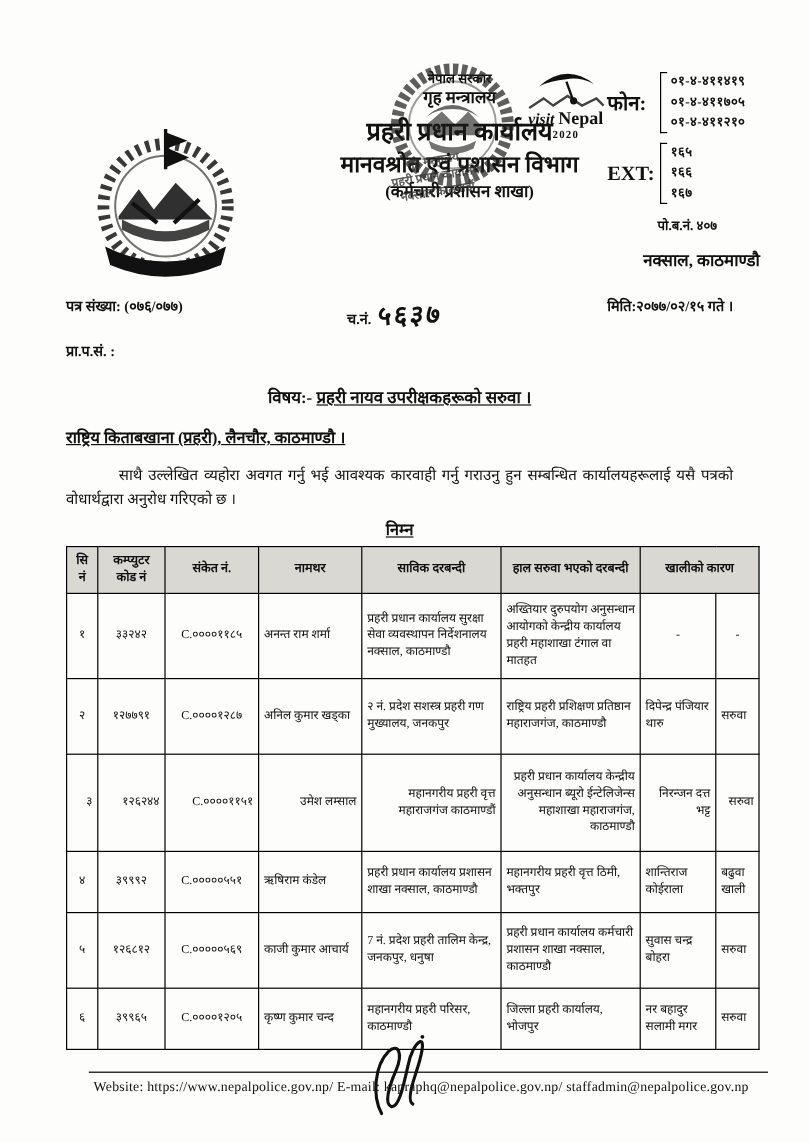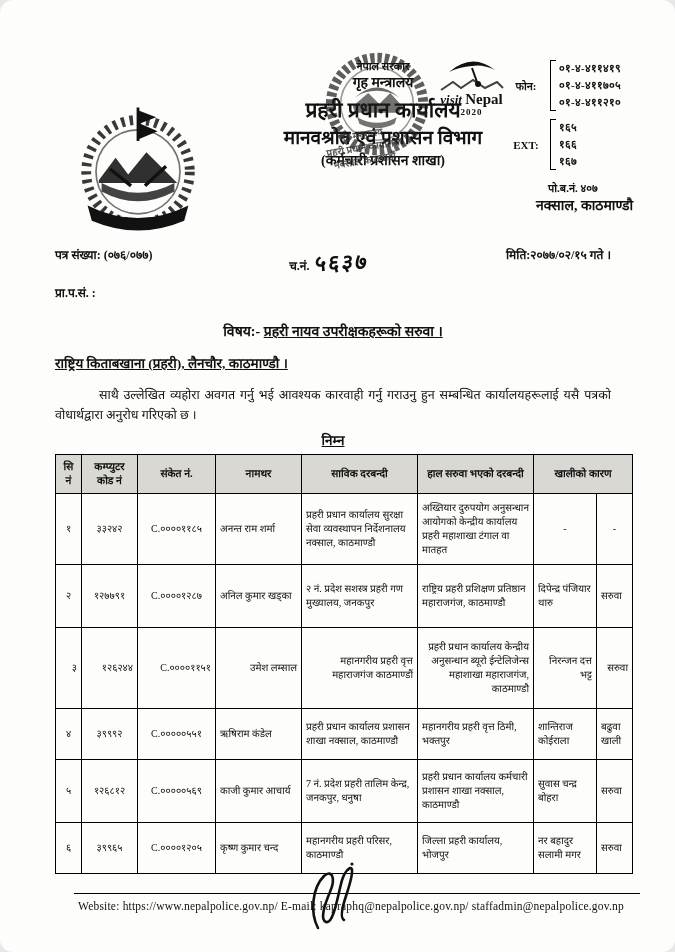--- a/index.html
+++ b/index.html
@@ -1,46 +1,46 @@
 <!DOCTYPE html>
 <html><head>
 <meta charset="utf-8">
 <style>
   html,body{margin:0;padding:0;background:#e8e8e8;}
   .page{
     position:relative;width:675px;height:952px;background:#fdfdfb;
     font-family:"Liberation Serif","DejaVu Serif",serif;color:#111;
-    margin:0 auto;overflow:hidden;border-radius:13px;
+    margin:0 auto;overflow:hidden;
   }
   
   .emblem{position:absolute;left:68px;top:98px;width:140px;height:142px;}
   .center-head{position:absolute;left:228px;top:60px;width:310px;text-align:center;line-height:1.25;}
   .ch-gov{font-size:11px;font-weight:bold;}
   .ch-ministry{font-size:14px;font-weight:bold;}
   .ch-office{font-size:21px;font-weight:bold;margin-top:6px;}
   .ch-dept{font-size:19px;font-weight:bold;margin-top:2px;}
   .ch-section{font-size:14px;font-weight:bold;margin-top:3px;}
   .stamp-wreath{position:absolute;left:322px;top:48px;width:110px;height:112px;opacity:.88;pointer-events:none;}
   .stamp-lines{position:absolute;left:288px;top:128px;width:150px;text-align:center;
     transform:rotate(-9deg);color:#333;opacity:.8;font-weight:bold;font-size:10px;line-height:1.3;pointer-events:none;}
   .visit-logo{position:absolute;left:424px;top:58px;width:95px;height:90px;text-align:center;}
   .vn-swoosh{display:block;margin:0 auto;}
   .vn-text{font-size:13px;line-height:1;}
   .vn-visit{font-style:italic;font-weight:bold;}
   .vn-nepal{font-weight:bold;font-size:15px;}
   .vn-year{font-size:9px;font-weight:bold;letter-spacing:1px;}
   .contact{position:absolute;left:506px;top:60px;width:166px;font-weight:bold;}
   .c-row{display:flex;align-items:center;}
-  .c-label{font-size:11px;width:40px;text-align:center;margin-right:4px;}
+  .c-label{font-size:17px;width:40px;text-align:left;margin-right:4px;}
   .c-label-lat{font-family:"Liberation Serif",serif;}
   .bracket{width:5px;align-self:stretch;border-left:1.6px solid #000;border-top:1.6px solid #000;border-bottom:1.6px solid #000;margin-right:3px;}
   .c-list{font-size:11px;line-height:1.55;letter-spacing:.3px;}
   .c-ext{margin-top:8px;}
   .c-pobox{font-size:11px;margin-top:10px;margin-left:42px;}
-  .c-city{font-size:14px;margin-left:30px;}
+  .c-city{font-size:14px;margin-top:12px;margin-left:30px;}
   
   .content{position:absolute;left:55px;top:246px;width:556px;}
   .ref-line{display:flex;justify-content:space-between;align-items:flex-start;font-size:12px;font-weight:bold;}
   .ch-no{display:flex;align-items:baseline;gap:6px;}
   .handwritten{display:inline-block;font-size:22px;font-weight:bold;transform:skewX(-8deg) rotate(-2deg);letter-spacing:2px;}
   .prapasa{font-size:12px;font-weight:bold;margin-top:8px;}
   .subject{margin-top:20px;text-align:center;font-size:14px;font-weight:bold;}
   .subject .u{text-decoration:underline;}
   .addressee{margin-top:14px;font-size:13.5px;font-weight:bold;line-height:1.5;}
   .addressee .u{text-decoration:underline;}

